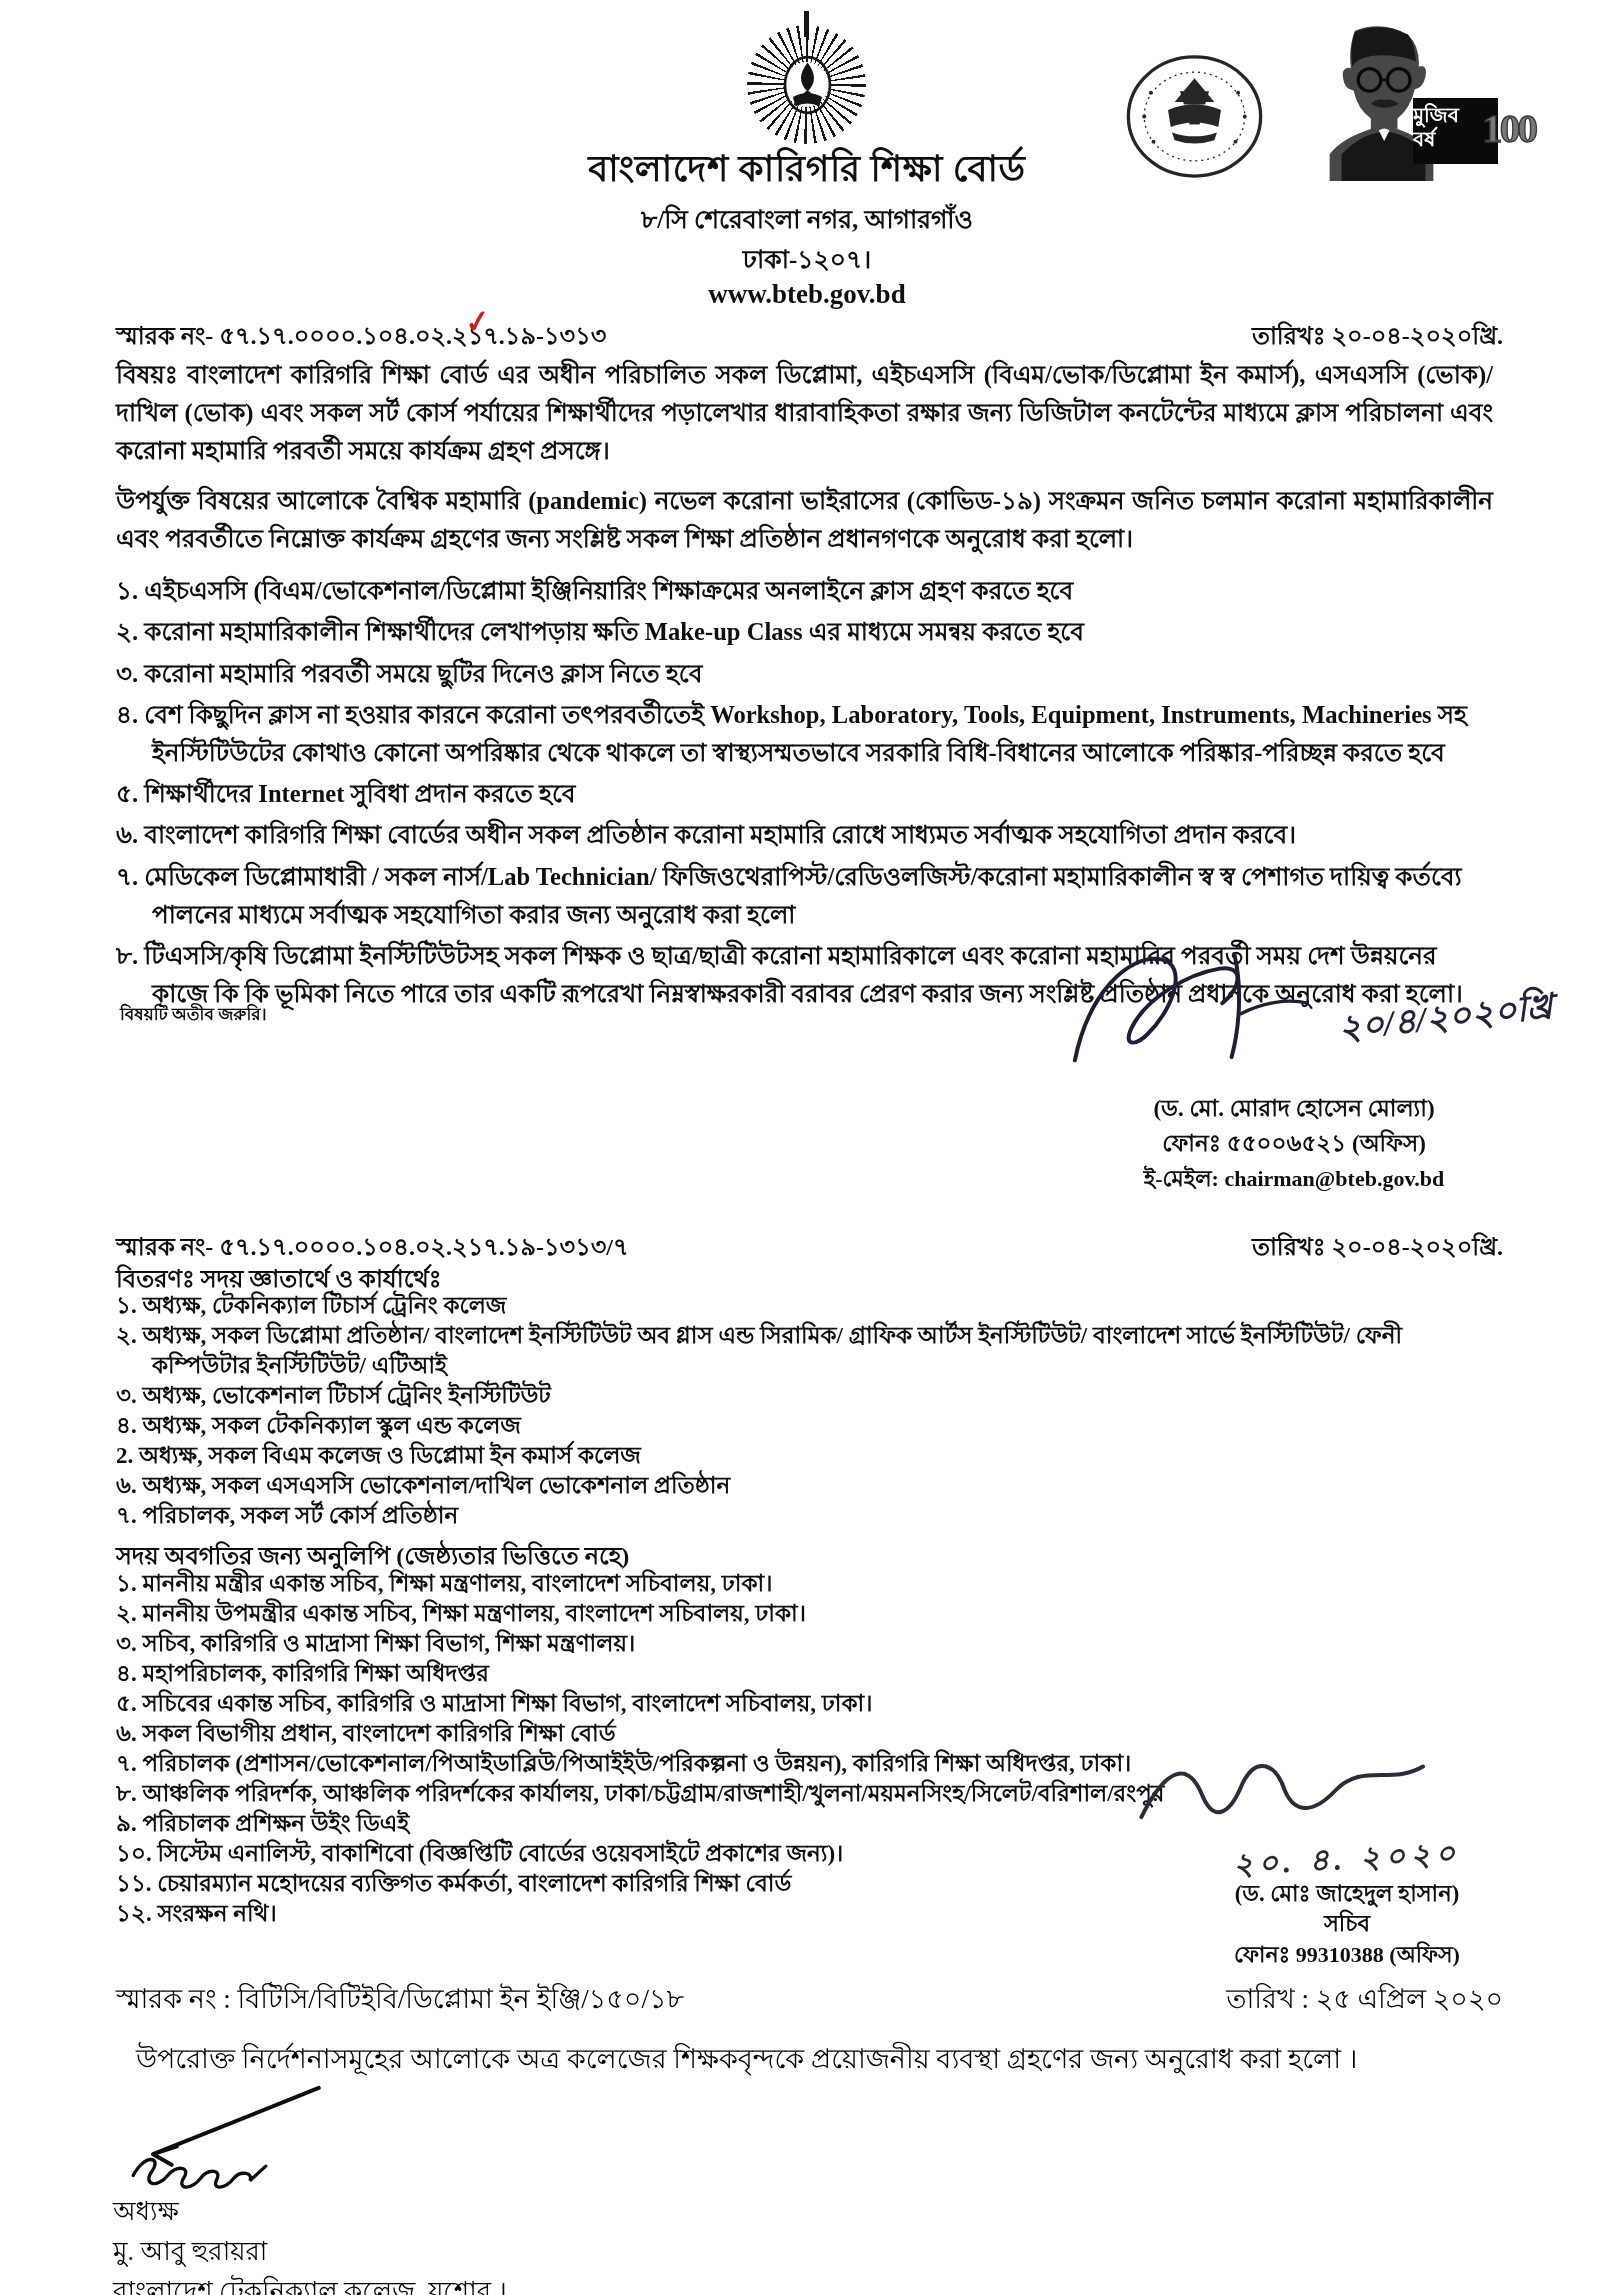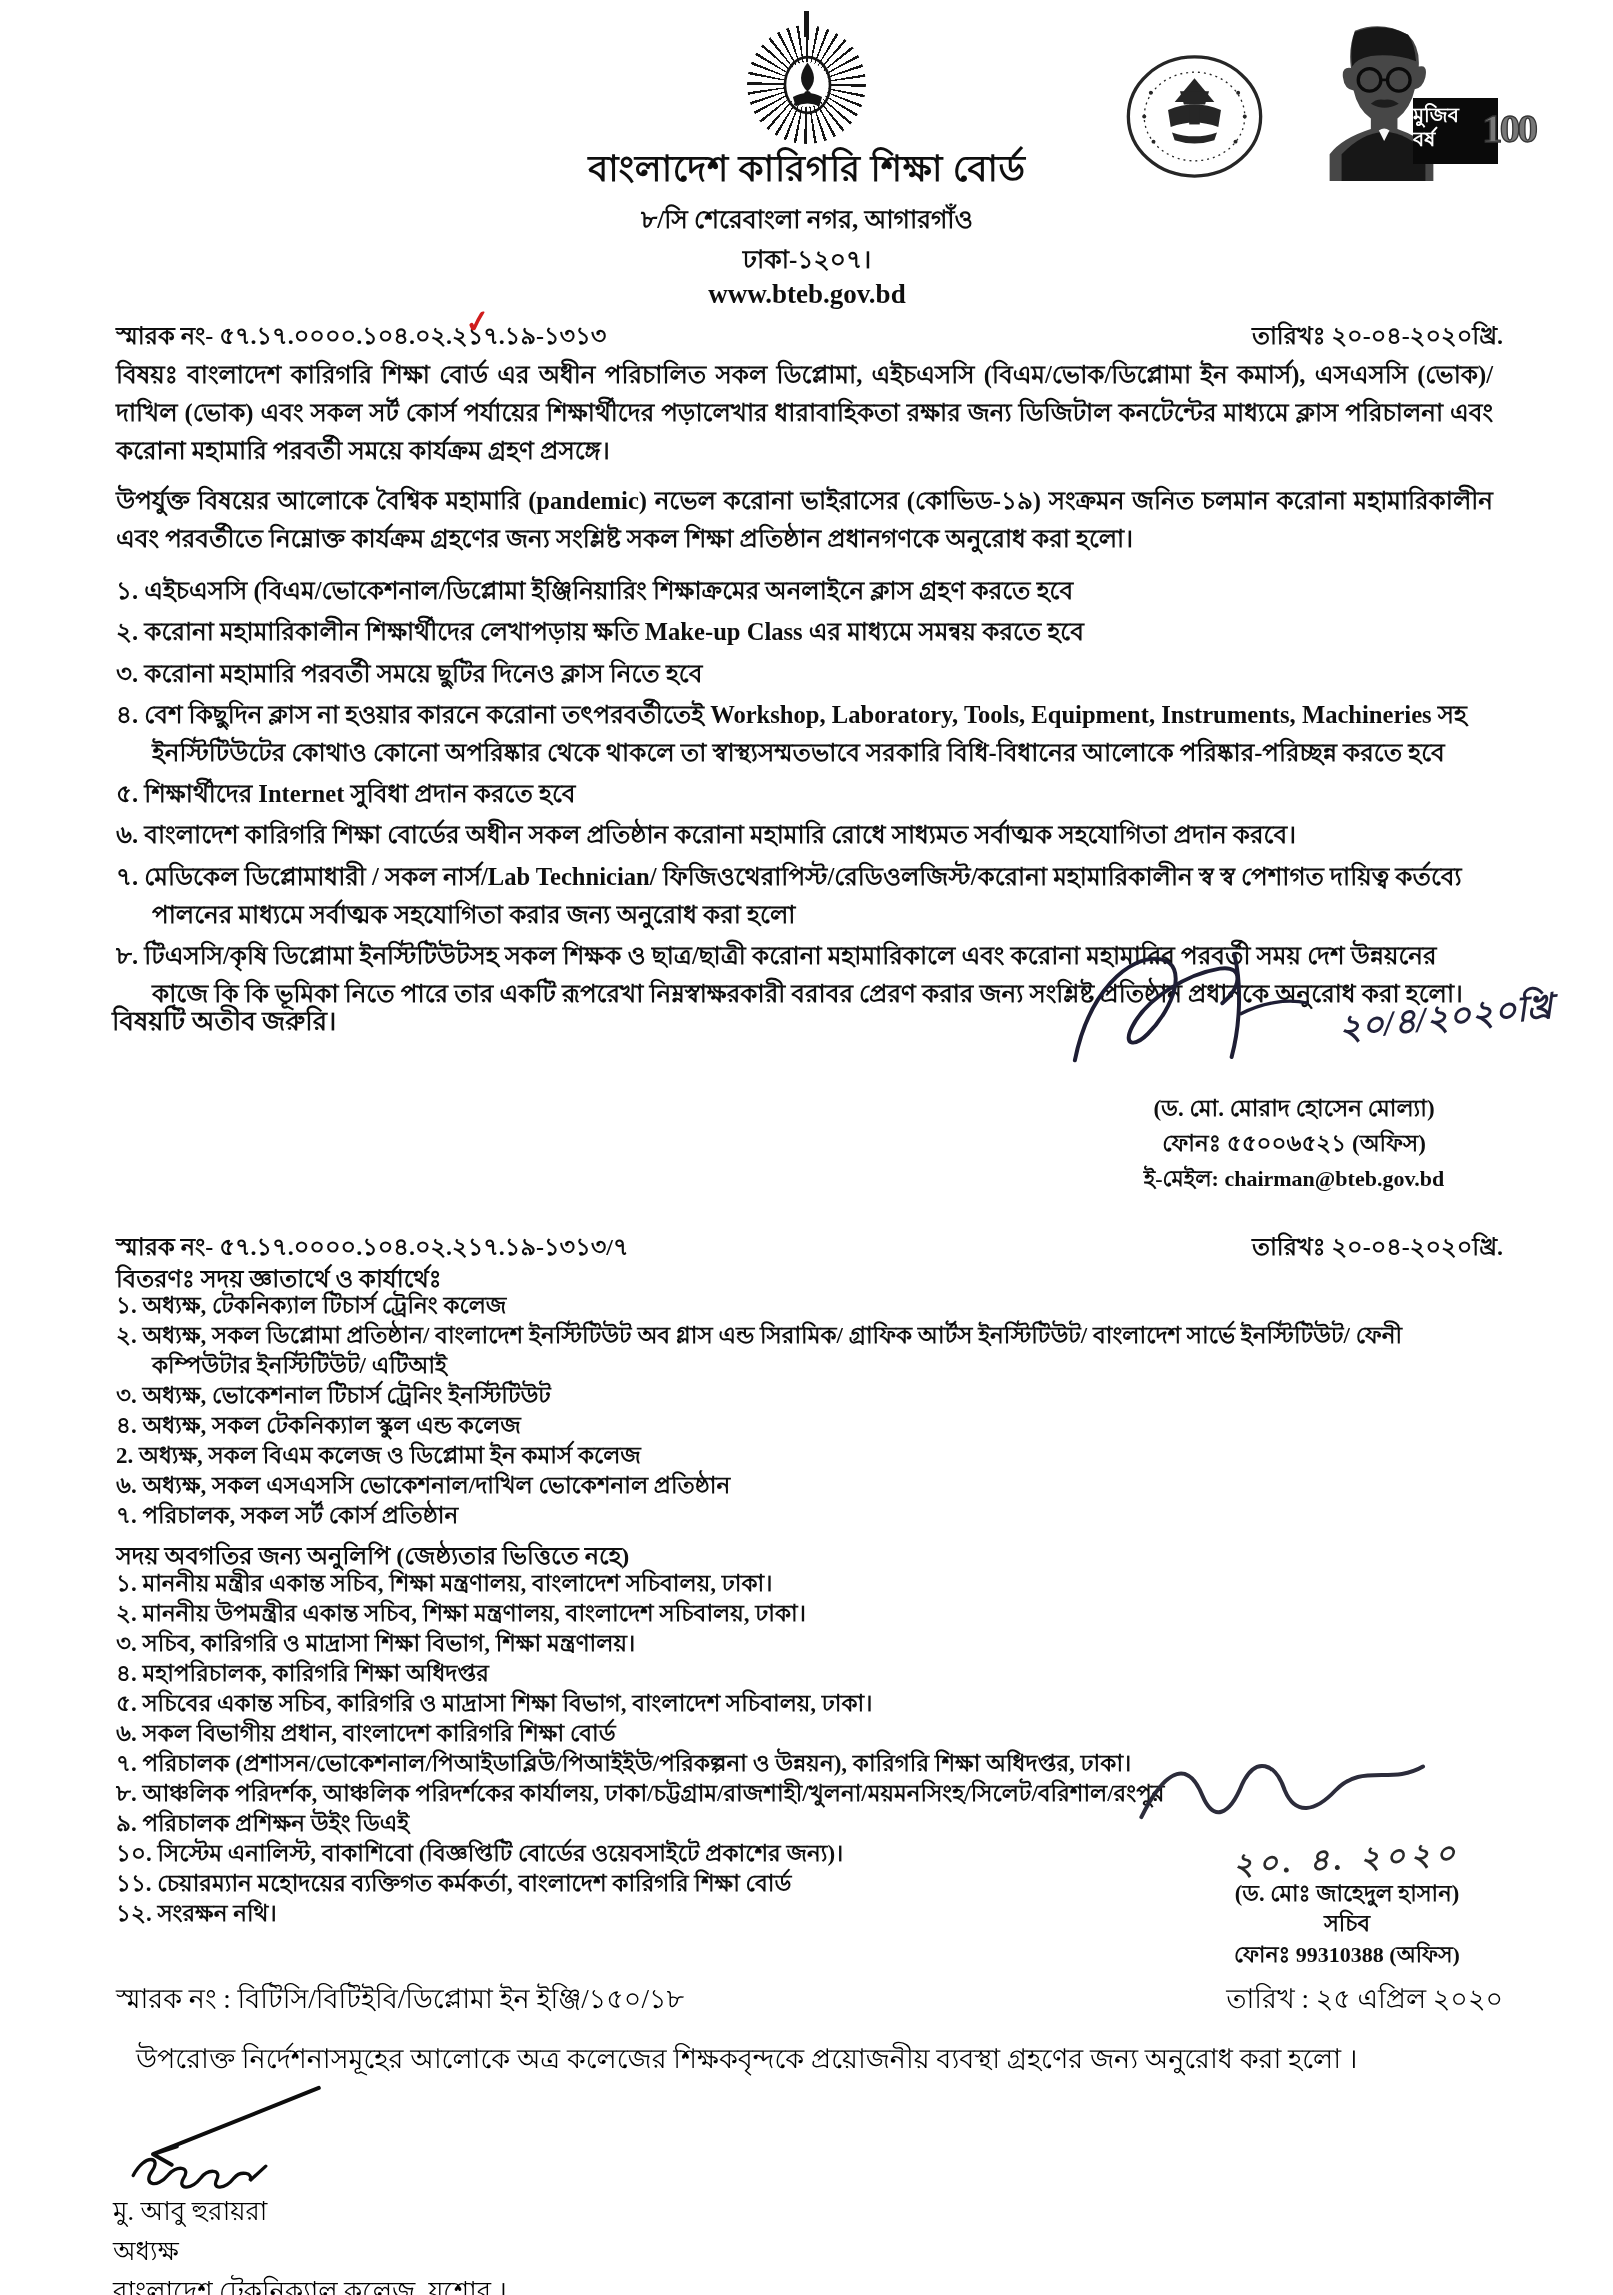--- a/index.html
+++ b/index.html
@@ -45,21 +45,21 @@
     color:#ffffff;text-align:left;font-size:20px;line-height:24px;padding-top:5.3px;font-weight:bold;}
   .mujib-100{position:absolute;left:167px;top:80px;font-size:41px;font-weight:bold;color:#777;
     -webkit-text-stroke:1.3px #3a3a3a;letter-spacing:-2.7px;}
   
   .memo1{top:317px;font-size:24px;}
   .memo2{top:1228px;font-size:24px;}
   .check{left:465px;top:304px;font-size:30.5px;color:#cc2222;transform:rotate(-8deg);font-weight:bold;}
   .subject{top:356px;font-weight:bold;}
   .intro{top:482px;}
   .directives{top:572px;}
-  .urgent{left:112px;top:1001px;font-size:26px;}
+  .urgent{left:120px;top:1001px;font-size:17px;}
   
   .chairman{left:1035px;top:934px;width:518px;text-align:center;font-size:23px;line-height:35px;}
   .sig-wrap{position:relative;height:156px;}
   .hand-date{position:absolute;right:0px;top:66px;font-size:35px;transform:rotate(-6deg);
     font-style:italic;white-space:nowrap;color:#26263d;}
   .ch-name{margin-top:1.3px;}
   .ch-email{font-size:22px;}
   
   .dist-head{left:116px;top:1260px;font-size:24px;}
   .dist-list{top:1291px;}
@@ -218,20 +218,20 @@
       <span>স্মারক নং : বিটিসি/বিটিইবি/ডিপ্লোমা ইন ইঞ্জি/১৫০/১৮</span>
       <span>তারিখ : ২৫ এপ্রিল ২০২০</span>
     </div>
     <div class="abs body-text action">উপরোক্ত নির্দেশনাসমূহের আলোকে অত্র কলেজের শিক্ষকবৃন্দকে প্রয়োজনীয় ব্যবস্থা গ্রহণের জন্য অনুরোধ করা হলো ।</div>
 
     <div class="abs principal">
       <svg width="226" height="116" viewBox="0 0 340 175">
         <path d="M310 18 L60 118 M60 118 L96 106 M60 118 L88 134" fill="none" stroke="#0d0d0d" stroke-width="6" stroke-linecap="round"></path>
         <path d="M30 150 C48 116 74 122 58 144 C44 164 66 170 82 150 C94 134 118 136 106 154 C96 170 116 174 132 154 C142 140 164 140 156 156 C148 172 168 172 182 154 C192 142 212 146 206 158 L230 136" fill="none" stroke="#0d0d0d" stroke-width="5" stroke-linecap="round"></path>
       </svg>
+      <div>অধ্যক্ষ</div>
       <div>মু. আবু হুরায়রা</div>
-      <div>অধ্যক্ষ</div>
       <div>বাংলাদেশ টেকনিক্যাল কলেজ, যশোর ।</div>
     </div>
   </div>
 
 </div>
 
 
 </body></html>

